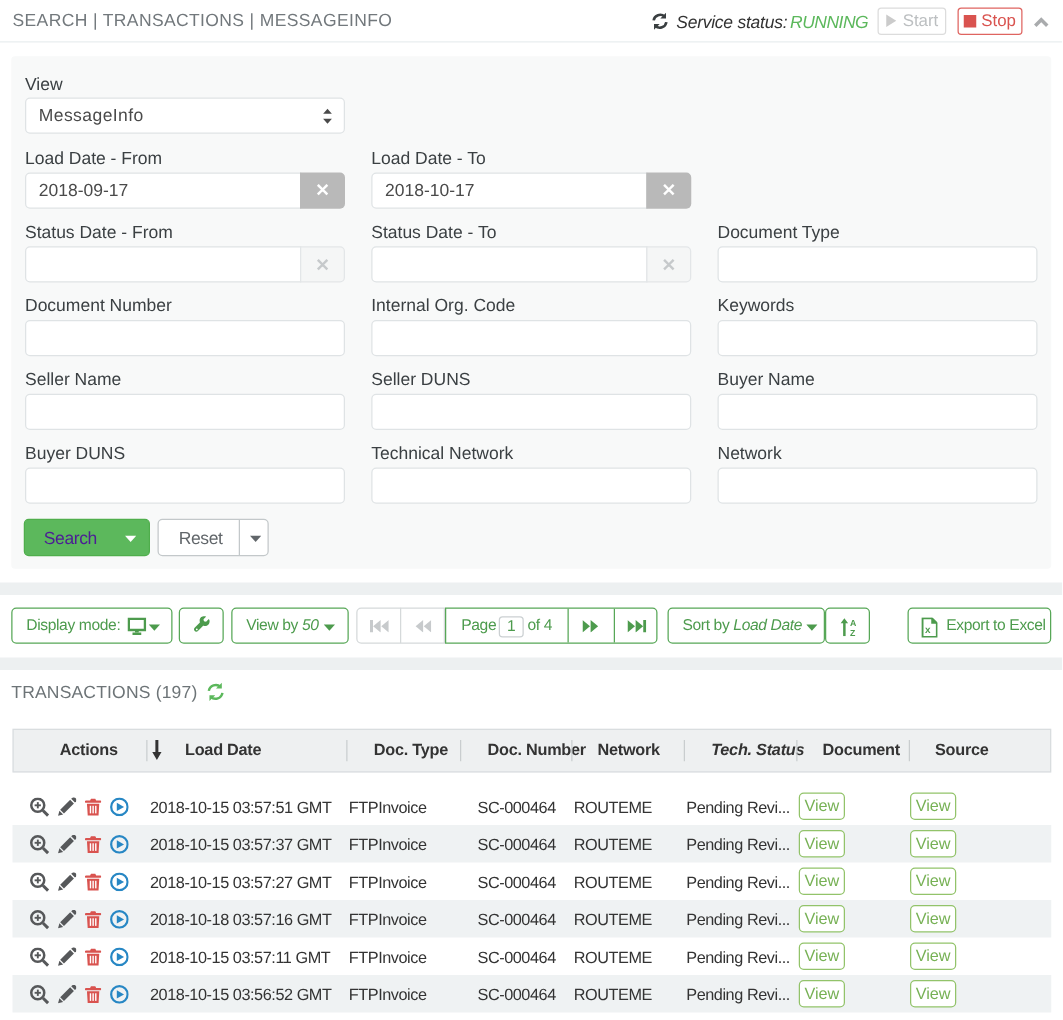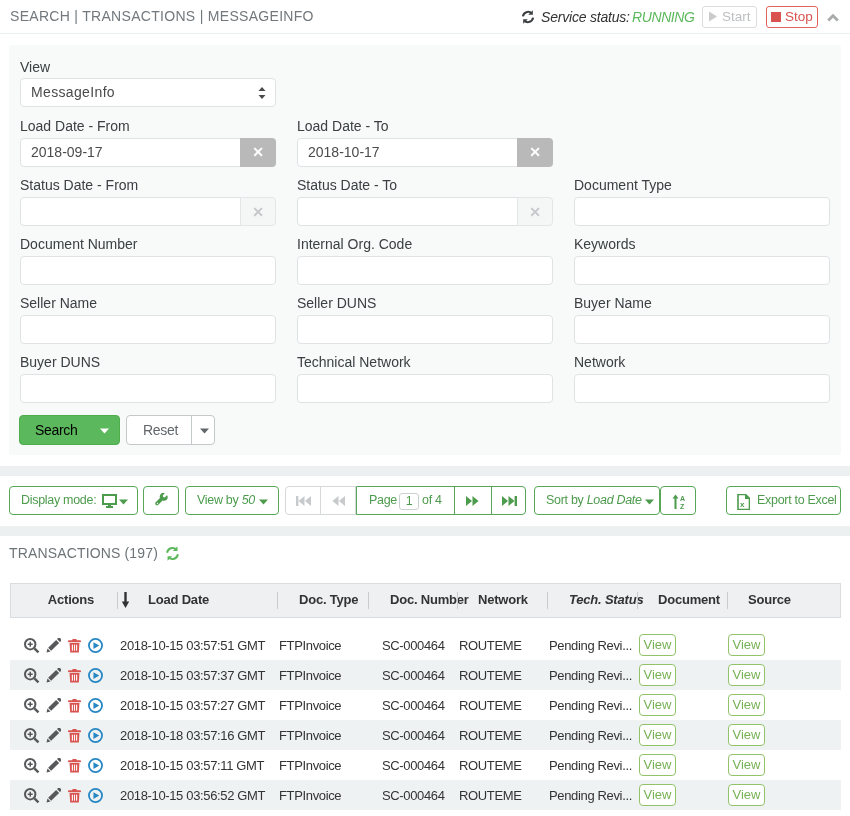--- a/index.html
+++ b/index.html
@@ -100,21 +100,21 @@
   <div class="lbl" style="left:574px;top:295px">Buyer Name</div>
   <div class="inp" style="left:574px;top:315px"></div>
 
   <div class="lbl" style="left:20px;top:354px">Buyer DUNS</div>
   <div class="inp" style="left:20px;top:374px"></div>
   <div class="lbl" style="left:297px;top:354px">Technical Network</div>
   <div class="inp" style="left:297px;top:374px"></div>
   <div class="lbl" style="left:574px;top:354px">Network</div>
   <div class="inp" style="left:574px;top:374px"></div>
 
-  <div class="abs" style="left:19px;top:415px;width:101px;height:30px;background:#5cb85c;border:1px solid #4fae4c;border-radius:4px;color:#000000;font-size:14px;letter-spacing:-0.3px;line-height:28px;">
+  <div class="abs" style="left:19px;top:415px;width:101px;height:30px;background:#5cb85c;border:1px solid #4fae4c;border-radius:4px;color:#4c1d95;font-size:14px;letter-spacing:-0.3px;line-height:28px;">
     <span style="position:absolute;left:15px">Search</span>
     <svg class="abs" style="left:80px;top:12px" width="9" height="6" viewBox="0 0 9 6">
         <path d="M0 0.5h9L4.5 5.5z" fill="#fff"></path>
       </svg>
   </div>
   <div class="abs" style="left:126px;top:415px;width:89px;height:30px;background:#fff;border:1px solid #c3c8ca;border-radius:4px;color:#61666a;font-size:14px;letter-spacing:-0.3px;line-height:28px;">
     <span style="position:absolute;left:16px">Reset</span>
     <span class="abs" style="left:64px;top:0;width:1px;height:28px;background:#c3c8ca"></span>
     <svg class="abs" style="left:73px;top:12px" width="9" height="6" viewBox="0 0 9 6">
         <path d="M0 0.5h9L4.5 5.5z" fill="#61666a"></path>

